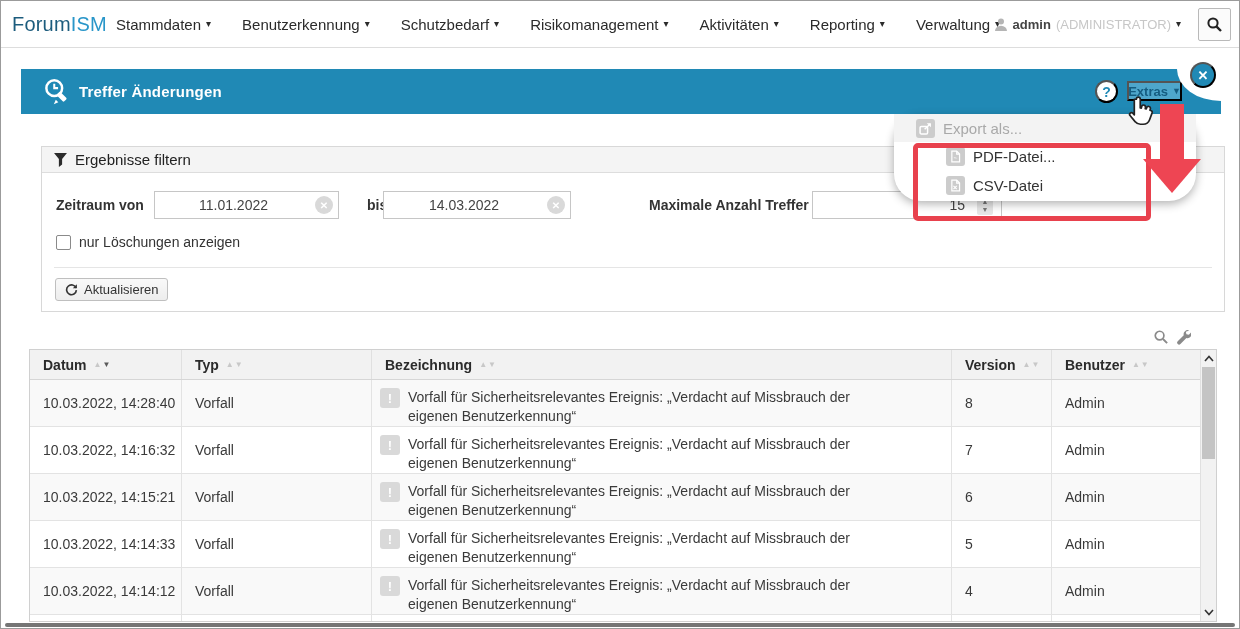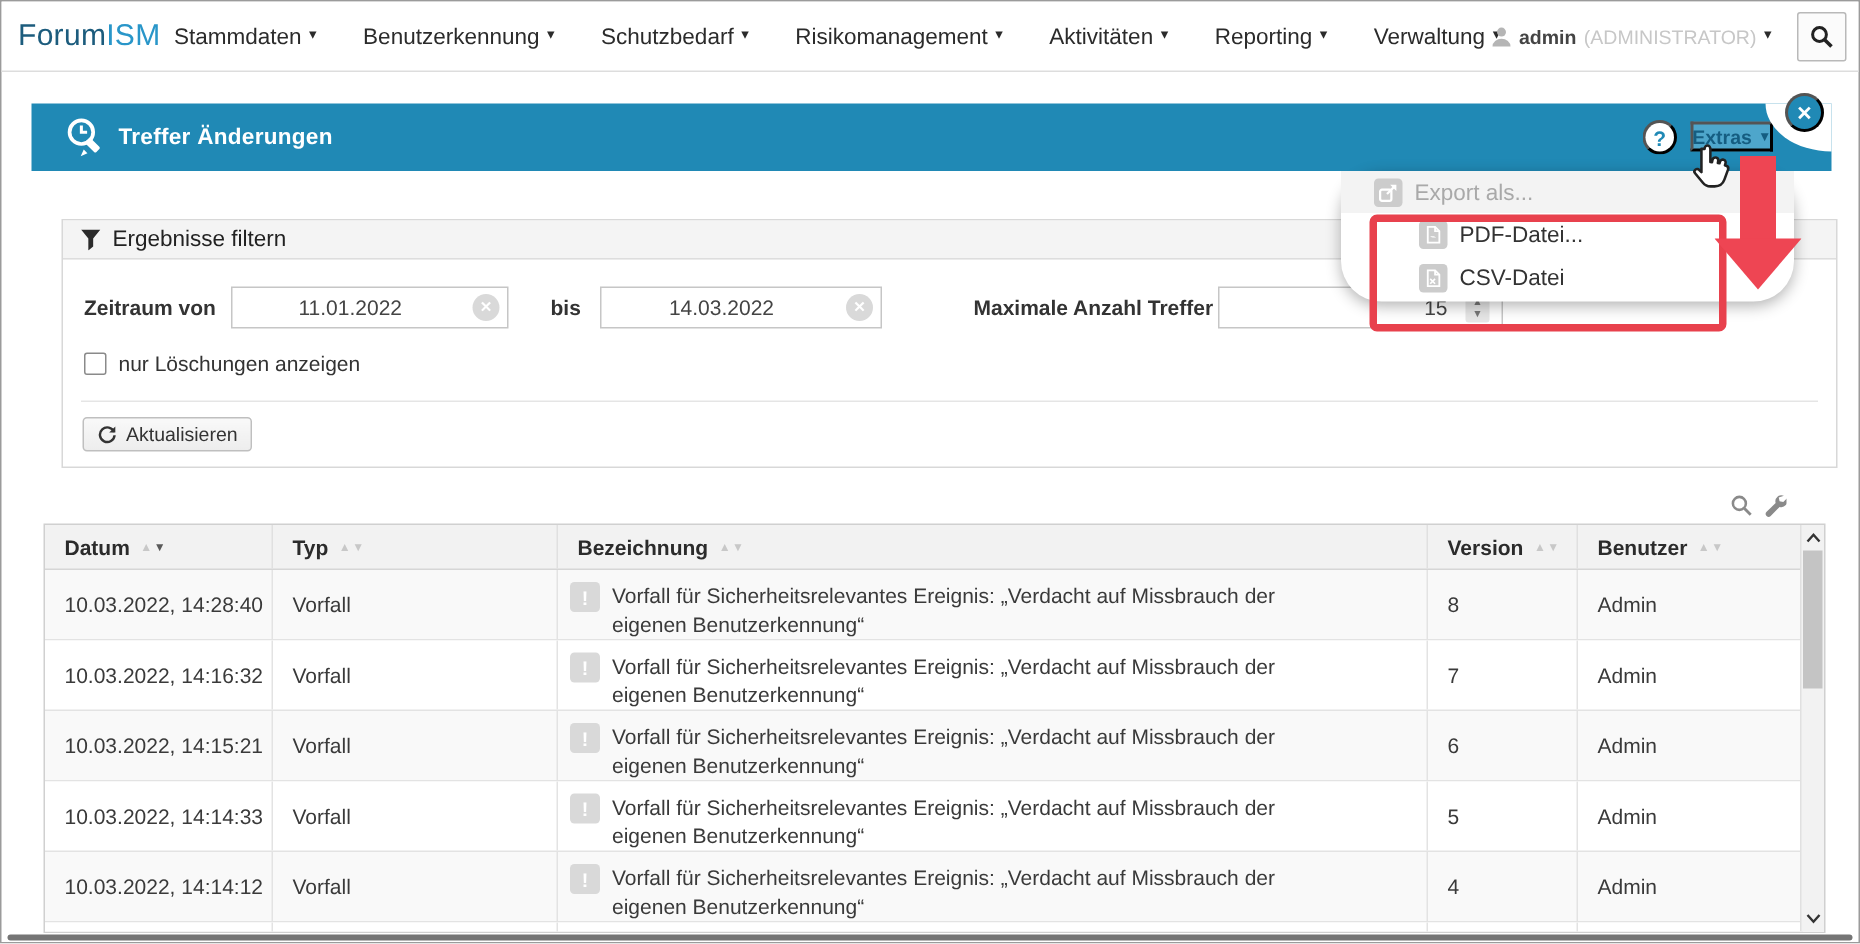--- a/index.html
+++ b/index.html
@@ -212,21 +212,21 @@
       <span>Ergebnisse filtern</span>
     </div>
 
     <span class="f-label" style="left:14px; top:50px;">Zeitraum von</span>
     <div class="f-input-wrap" style="left:112px; top:44px; width:185px;">
       <input class="f-input" type="text" value="11.01.2022" style="">
       <span class="clear-btn">✕</span>
     </div>
 
     <span class="f-label" style="left:325px; top:50px;">bis</span>
-    <div class="f-input-wrap" style="left:358px; top:44px; width:188px;">
+    <div class="f-input-wrap" style="left:341px; top:44px; width:188px;">
       <input class="f-input" type="text" value="14.03.2022" style="">
       <span class="clear-btn">✕</span>
     </div>
 
     <span class="f-label" style="left:607px; top:50px;">Maximale Anzahl Treffer</span>
     <div class="f-input-wrap" style="left:770px; top:44px; width:190px;">
       <input class="f-input num-input" type="text" value="15" style="">
       <span class="spinner">
           <span>▲</span>
           <span>▼</span>

